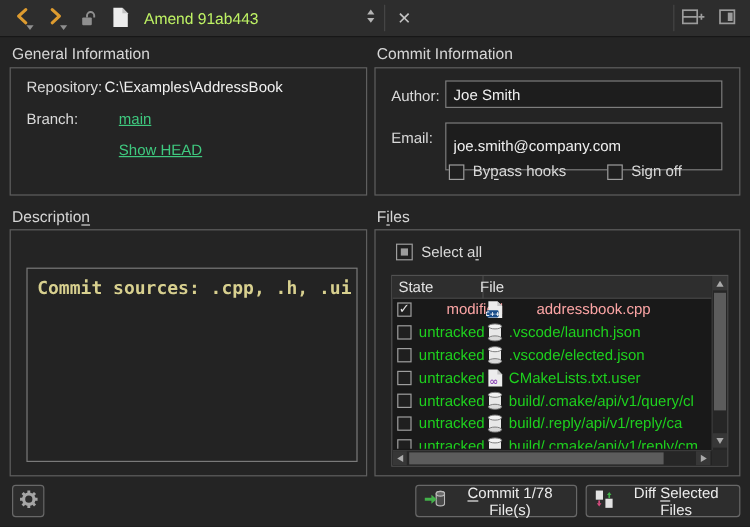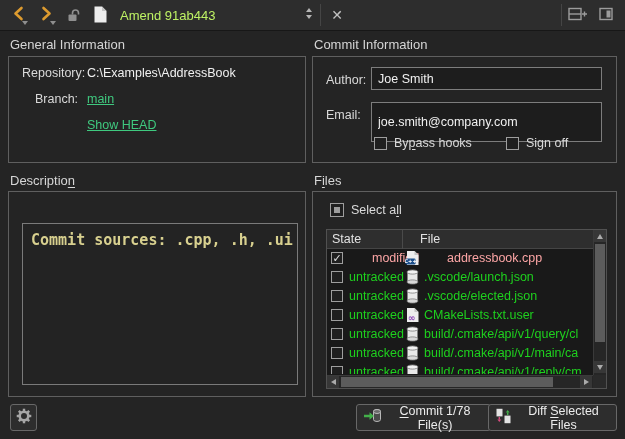--- a/index.html
+++ b/index.html
@@ -25,21 +25,21 @@
   .tb-sep{position:absolute;top:4px;width:1px;height:22px;background:#454545;}
   .close-x{font-size:14px;color:#c2c2c2;line-height:14px;}
 
   
   .grp-label{position:absolute;font-size:13px;color:#d6d6d6;white-space:nowrap;}
   .grp-box{position:absolute;border:1px solid #5f5f5f;box-sizing:border-box;}
   .mn{text-decoration:underline;text-underline-offset:2px;}
 
   .fld-label{position:absolute;color:#dadada;white-space:nowrap;}
   .fld-value{position:absolute;color:#f0f0f0;white-space:nowrap;}
-  .link{position:absolute;color:#3fc97f;text-decoration:underline;cursor:pointer;white-space:nowrap;}
+  .link{position:absolute;color:#3fc97f;text-decoration:underline;cursor:pointer;white-space:nowrap;margin-left:12px;}
 
   .txt-input{position:absolute;background:#1d1d1d;border:1px solid #7d7d7d;color:#f0f0f0;
              font-family:"Liberation Sans",sans-serif;font-size:12.5px;padding:0 6px;box-sizing:border-box;}
 
   .cbx{position:absolute;width:13px;height:13px;border:1px solid #9e9e9e;background:#1f1f1f;
        box-sizing:border-box;display:flex;align-items:center;justify-content:center;cursor:pointer;}
   .cbx .chk{font-size:11px;line-height:11px;color:#e3e3e3;}
   .cbx .part{width:6px;height:6px;background:#9c9c9c;}
   .cb-label{position:absolute;color:#dadada;white-space:nowrap;}
 
@@ -135,21 +135,21 @@
             <rect x="2" y="2.5" width="12" height="11" fill="none" stroke="#9c9c9c" stroke-width="1.4"></rect>
             <rect x="8.5" y="4.5" width="4" height="7" fill="#9c9c9c"></rect>
           </svg></span>
     </button>
   </div>
 
   <div class="grp-label" style="left:10px;top:37px;">General Information</div>
   <div class="grp-box" style="left:8px;top:56px;width:298px;height:107px;"></div>
   <div class="fld-label" style="left:22px;top:66px;">Repository:</div>
   <div class="fld-value" style="left:87px;top:66px;">C:\Examples\AddressBook</div>
-  <div class="fld-label" style="left:22px;top:92px;margin-left:13px;">Branch:</div>
+  <div class="fld-label" style="left:22px;top:92px;">Branch:</div>
   <div class="link" style="left:87px;top:92px;">main</div>
   <div class="link" style="left:87px;top:118px;">Show HEAD</div>
 
   <div class="grp-label" style="left:314px;top:37px;">Commit Information</div>
   <div class="grp-box" style="left:312px;top:56px;width:305px;height:107px;"></div>
   <div class="fld-label" style="left:326px;top:73px;">Author:</div>
   <input class="txt-input" style="left: 371px; top: 67px; width: 231px; height: 23px;" value="Joe Smith">
   <div class="fld-label" style="left:326px;top:108px;">Email:</div>
   <input class="txt-input" style="left: 371px; top: 102px; width: 231px; height: 40px;" value="joe.smith@company.com">
   <span class="cbx" style="left:374px;top:137px;"></span>
@@ -168,21 +168,21 @@
   <div class="grp-box" style="left:312px;top:191px;width:305px;height:206px;"></div>
   <span class="cbx" style="left:330px;top:203px;width:14px;height:14px;">
       <span class="part"></span>
     </span>
   <div class="cb-label" style="left:351px;top:203px;"><span>Select a</span><span class="mn">l</span><span>l</span></div>
 
   <div class="ftable">
     <div class="thead">
       <span class="hc" style="left:5px;">State</span>
       <span class="div"></span>
-      <span class="hc" style="left:93px;">File</span>
+      <span class="hc" style="left:73px;">File</span>
     </div>
 
     <div class="tbody">
 
       <div class="frow">
         <span class="cbx">
             <span class="chk">✓</span>
           </span>
         <span class="stxt"><span class="modified">modified</span></span>
         <span class="ficon"><svg width="15" height="16" viewBox="0 0 15 16">
@@ -249,21 +249,21 @@
       <div class="frow">
         <span class="cbx">
             <span class="chk"></span>
           </span>
         <span class="stxt"><span class="untracked">untracked</span></span>
         <span class="ficon"><svg width="15" height="16" viewBox="0 0 15 16">
               <rect x="2.5" y="3" width="10" height="10" fill="#e8e8e8"></rect>
               <ellipse cx="7.5" cy="3" rx="5.5" ry="2.1" fill="#f2f2f2" stroke="#7a7a7a" stroke-width="0.8"></ellipse>
               <ellipse cx="7.5" cy="13" rx="5.5" ry="2.1" fill="#d9d9d9" stroke="#7a7a7a" stroke-width="0.8"></ellipse>
             </svg></span>
-        <span class="fname"><span class="untracked">build/.cmake/api/v1/main/ca</span></span>
+        <span class="fname"><span class="untracked">build/.reply/api/v1/reply/ca</span></span>
       </div>
 
       <div class="frow">
         <span class="cbx">
             <span class="chk"></span>
           </span>
         <span class="stxt"><span class="untracked">untracked</span></span>
         <span class="ficon"><svg width="15" height="16" viewBox="0 0 15 16">
               <rect x="2.5" y="3" width="10" height="10" fill="#e8e8e8"></rect>
               <ellipse cx="7.5" cy="3" rx="5.5" ry="2.1" fill="#f2f2f2" stroke="#7a7a7a" stroke-width="0.8"></ellipse>
@@ -303,21 +303,21 @@
             <line x1="4.6" y1="11.4" x2="2.8" y2="13.2"></line>
             <line x1="3.2" y1="8" x2="0.7" y2="8"></line>
             <line x1="4.6" y1="4.6" x2="2.8" y2="2.8"></line>
             <line x1="8" y1="3.2" x2="8" y2="0.7"></line>
             <line x1="11.4" y1="4.6" x2="13.2" y2="2.8"></line>
           </g>
           <circle cx="8" cy="8" r="4.3" fill="none" stroke="#a6a6a6" stroke-width="2.6"></circle>
         </svg></span>
   </button>
 
-  <button class="btn" style="left:356px;top:404px;width:135px;height:27px;">
+  <button class="btn" style="left:346px;top:404px;width:135px;height:27px;">
     <span><svg width="18" height="16" viewBox="0 0 18 16">
           <path d="M10.5 3.5 a3.5 2 0 0 1 7 0 v8 a3.5 2 0 0 1 -7 0 z" fill="#4a4a4a" stroke="#b9b9b9" stroke-width="1"></path>
           <ellipse cx="14" cy="3.5" rx="3.5" ry="2" fill="#6a6a6a" stroke="#b9b9b9" stroke-width="1"></ellipse>
           <path d="M1 6.8 h5.5 V4.3 L11 8 l-4.5 3.7 V9.2 H1 z" fill="#43b04a"></path>
         </svg></span>
     <span><span></span><span class="mn">C</span><span>ommit 1/78 File(s)</span></span>
   </button>
 
   <button class="btn" style="left:488px;top:404px;width:129px;height:27px;">
     <span><svg width="17" height="16" viewBox="0 0 17 16">

